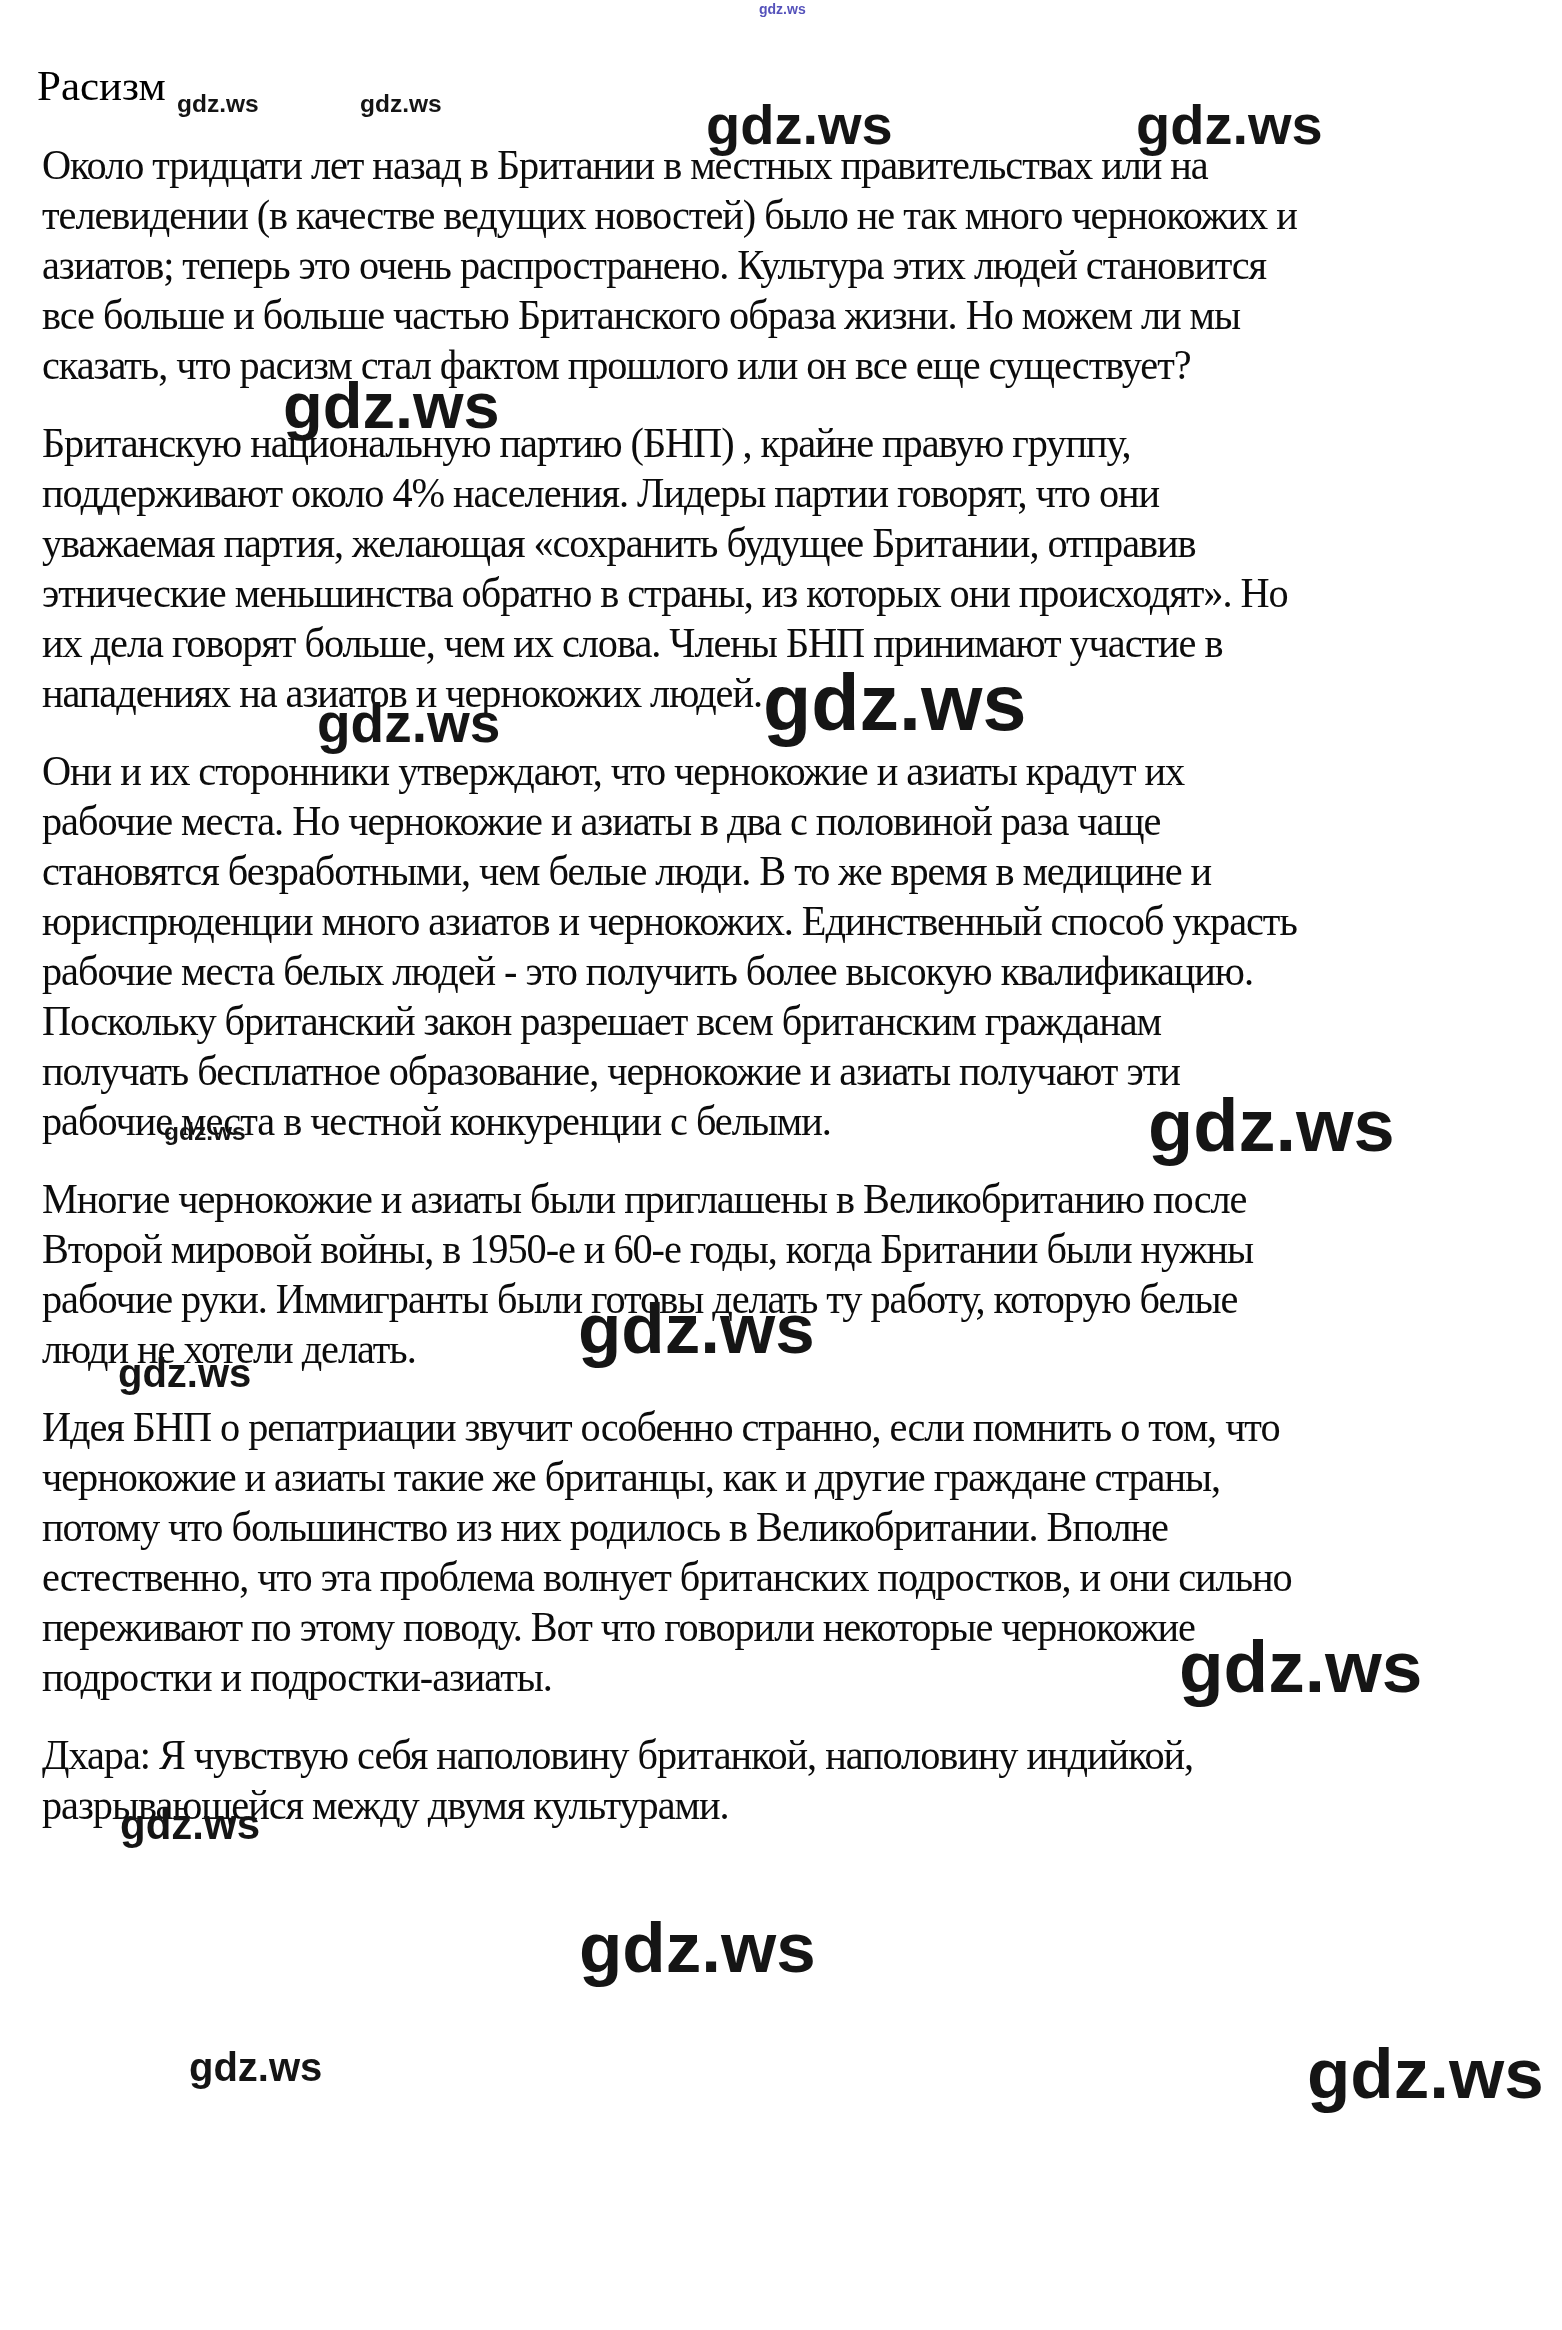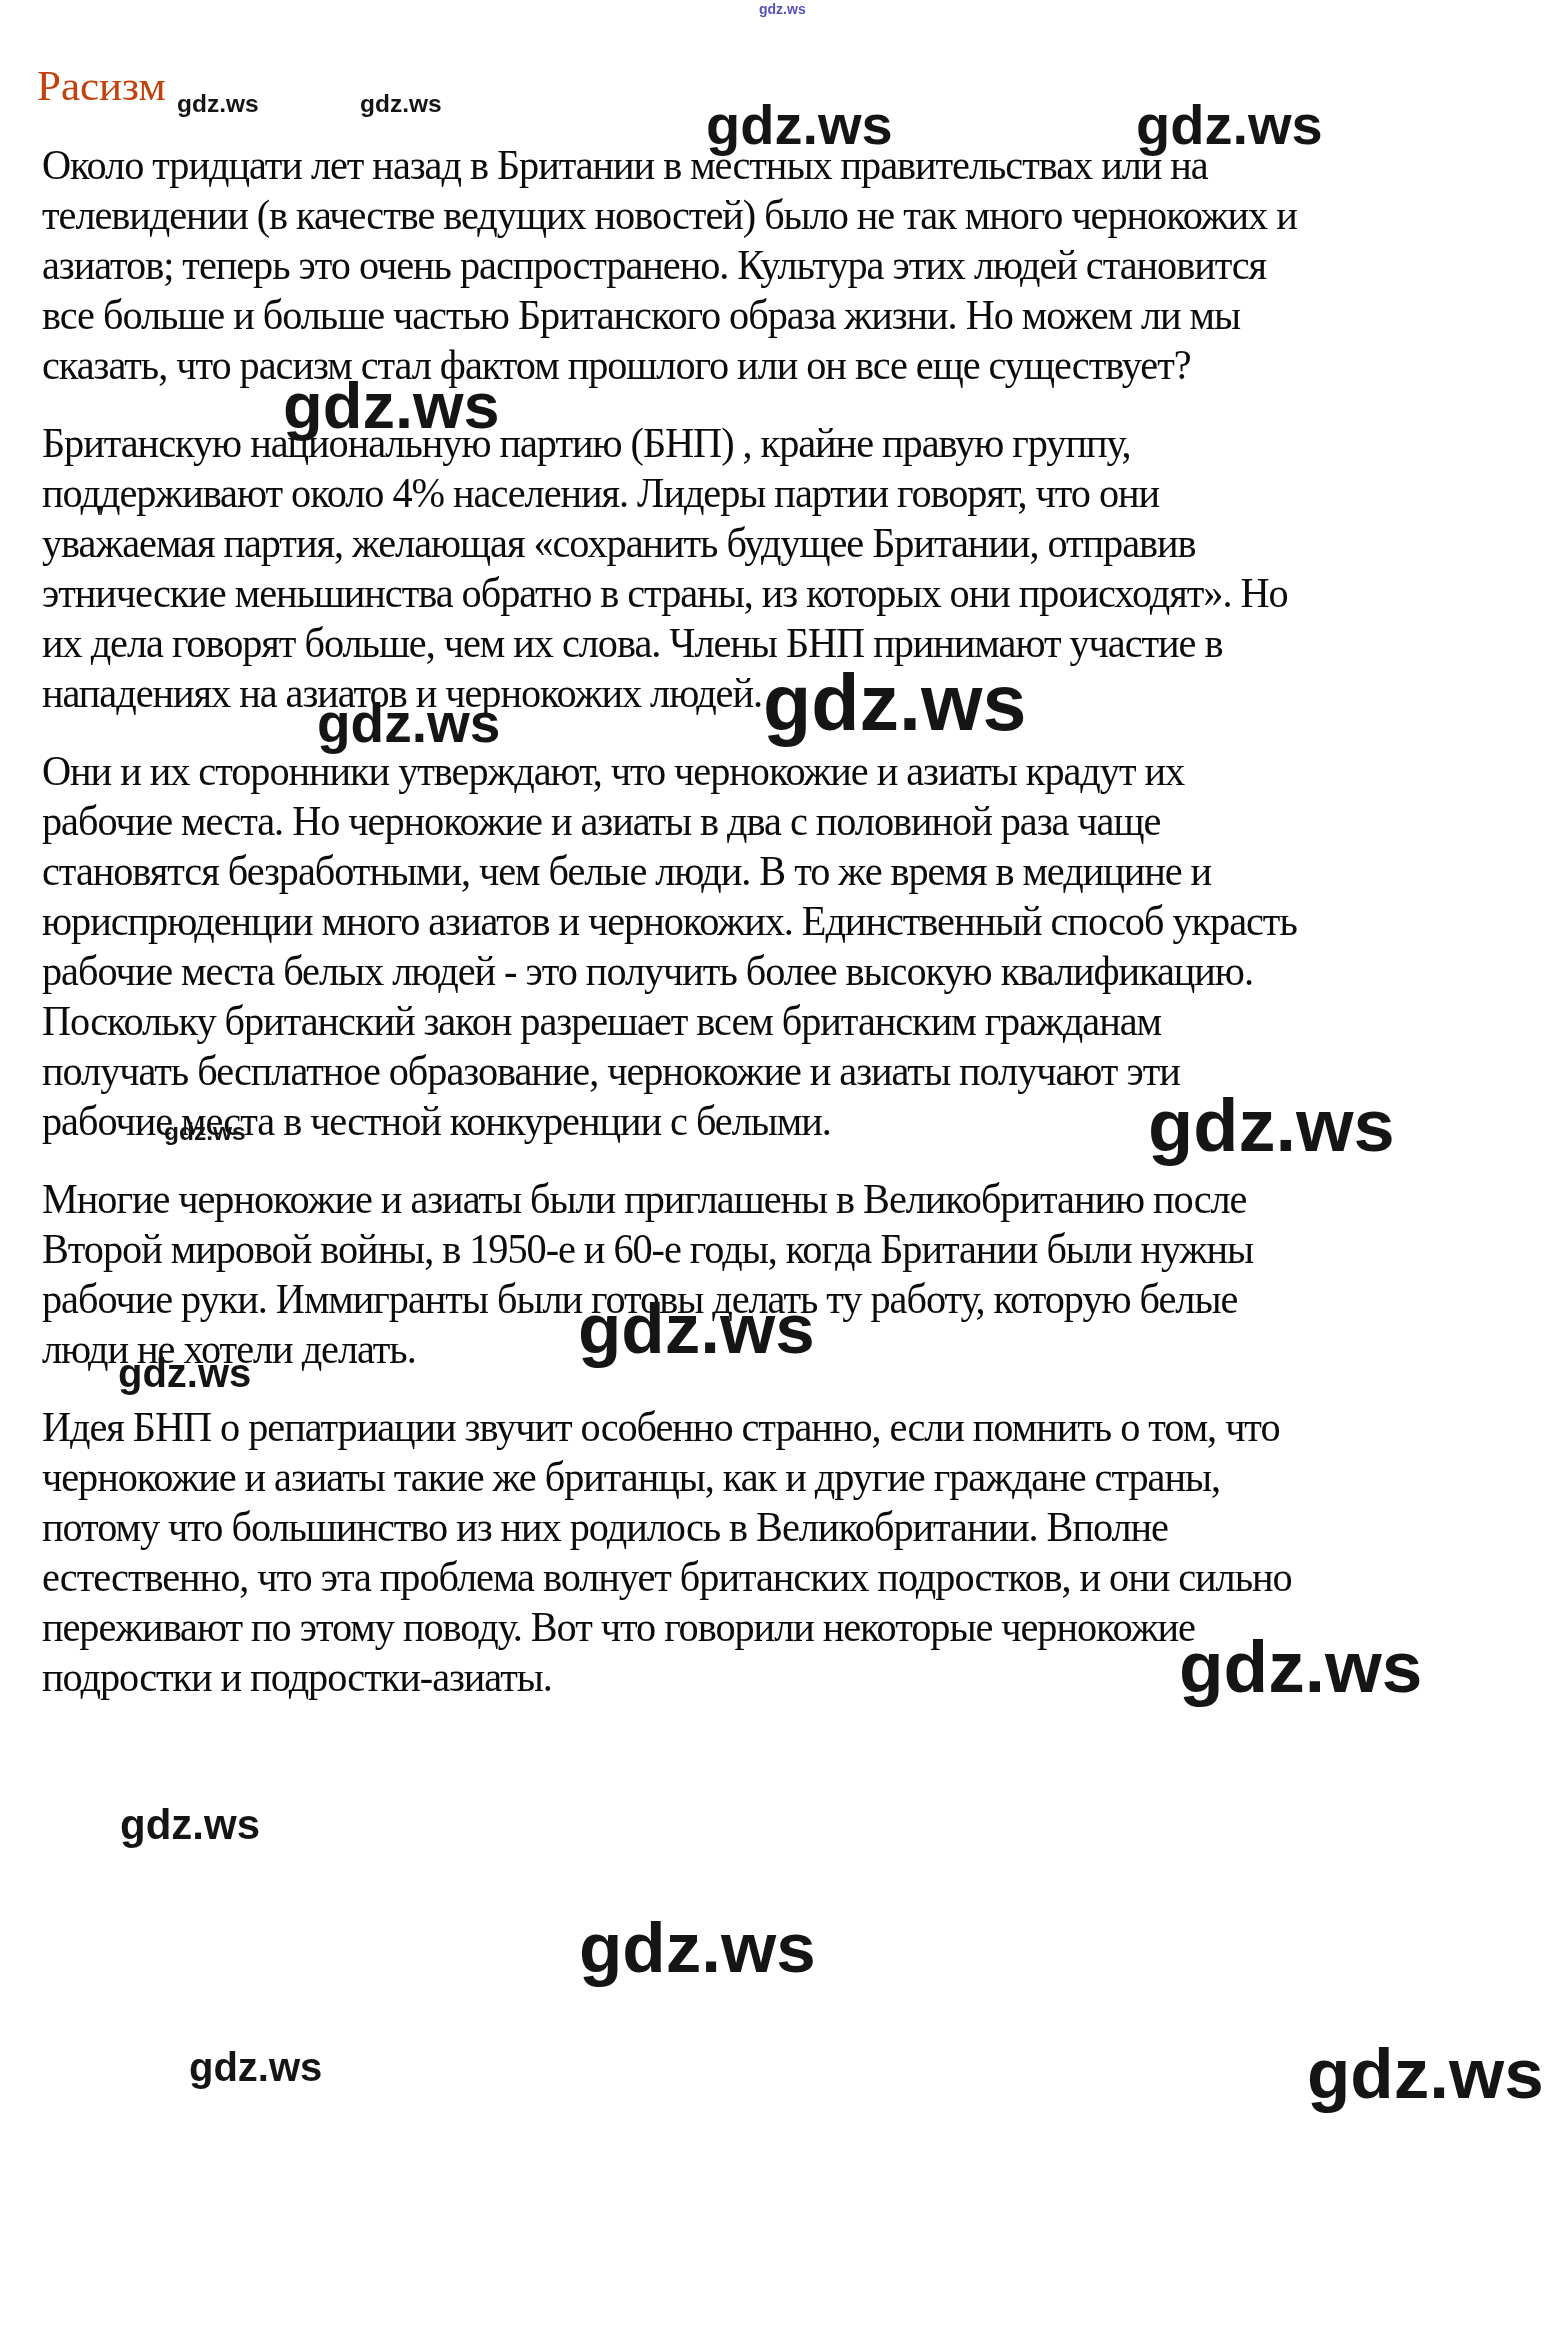--- a/index.html
+++ b/index.html
@@ -10,21 +10,21 @@
     background: #ffffff;
     overflow: hidden;
     font-family: "Liberation Serif", "DejaVu Serif", serif;
   }
   .doc-title {
     position: absolute;
     left: 37px;
     top: 64px;
     font-size: 43px;
     line-height: 1.0;
-    color: #c2410c;
+    color: #000000;
     letter-spacing: 0;
     white-space: nowrap;
   }
   .text-flow {
     position: absolute;
     left: 42px;
     top: 140px;
     width: 1484px;
     color: #0c0c0c;
   }
@@ -91,20 +91,24 @@
         <span class="line">люди не хотели делать.</span>
       </div>
       <div class="para">
         <span class="line">Идея БНП о репатриации звучит особенно странно, если помнить о том, что</span>
         <span class="line">чернокожие и азиаты такие же британцы, как и другие граждане страны,</span>
         <span class="line">потому что большинство из них родилось в Великобритании. Вполне</span>
         <span class="line">естественно, что эта проблема волнует британских подростков, и они сильно</span>
         <span class="line">переживают по этому поводу. Вот что говорили некоторые чернокожие</span>
         <span class="line">подростки и подростки-азиаты.</span>
       </div>
+      <div class="para">
+        <span class="line">Дхара: Я чувствую себя наполовину британкой, наполовину индийкой,</span>
+        <span class="line">разрывающейся между двумя культурами.</span>
+      </div>
     </div>
 
   <div class="wm-layer">
 
   <span class="wm blue" style="left: 754px; top: 1.5px; font-size: 14px; font-weight: 700; color: rgb(67, 64, 180);">gdz.ws</span>
       <span class="wm" style="left: 172px; top: 91px; font-size: 24.5px; font-weight: 600; color: rgb(21, 21, 21);">gdz.ws</span>
       <span class="wm" style="left: 355px; top: 91px; font-size: 24.5px; font-weight: 600; color: rgb(21, 21, 21);">gdz.ws</span>
       <span class="wm" style="left: 701px; top: 94px; font-size: 56px; font-weight: 700; color: rgb(21, 21, 21);">gdz.ws</span>
       <span class="wm" style="left: 1131px; top: 94px; font-size: 56px; font-weight: 700; color: rgb(21, 21, 21);">gdz.ws</span>
       <span class="wm" style="left: 278px; top: 370px; font-size: 65px; font-weight: 700; color: rgb(21, 21, 21);">gdz.ws</span>

